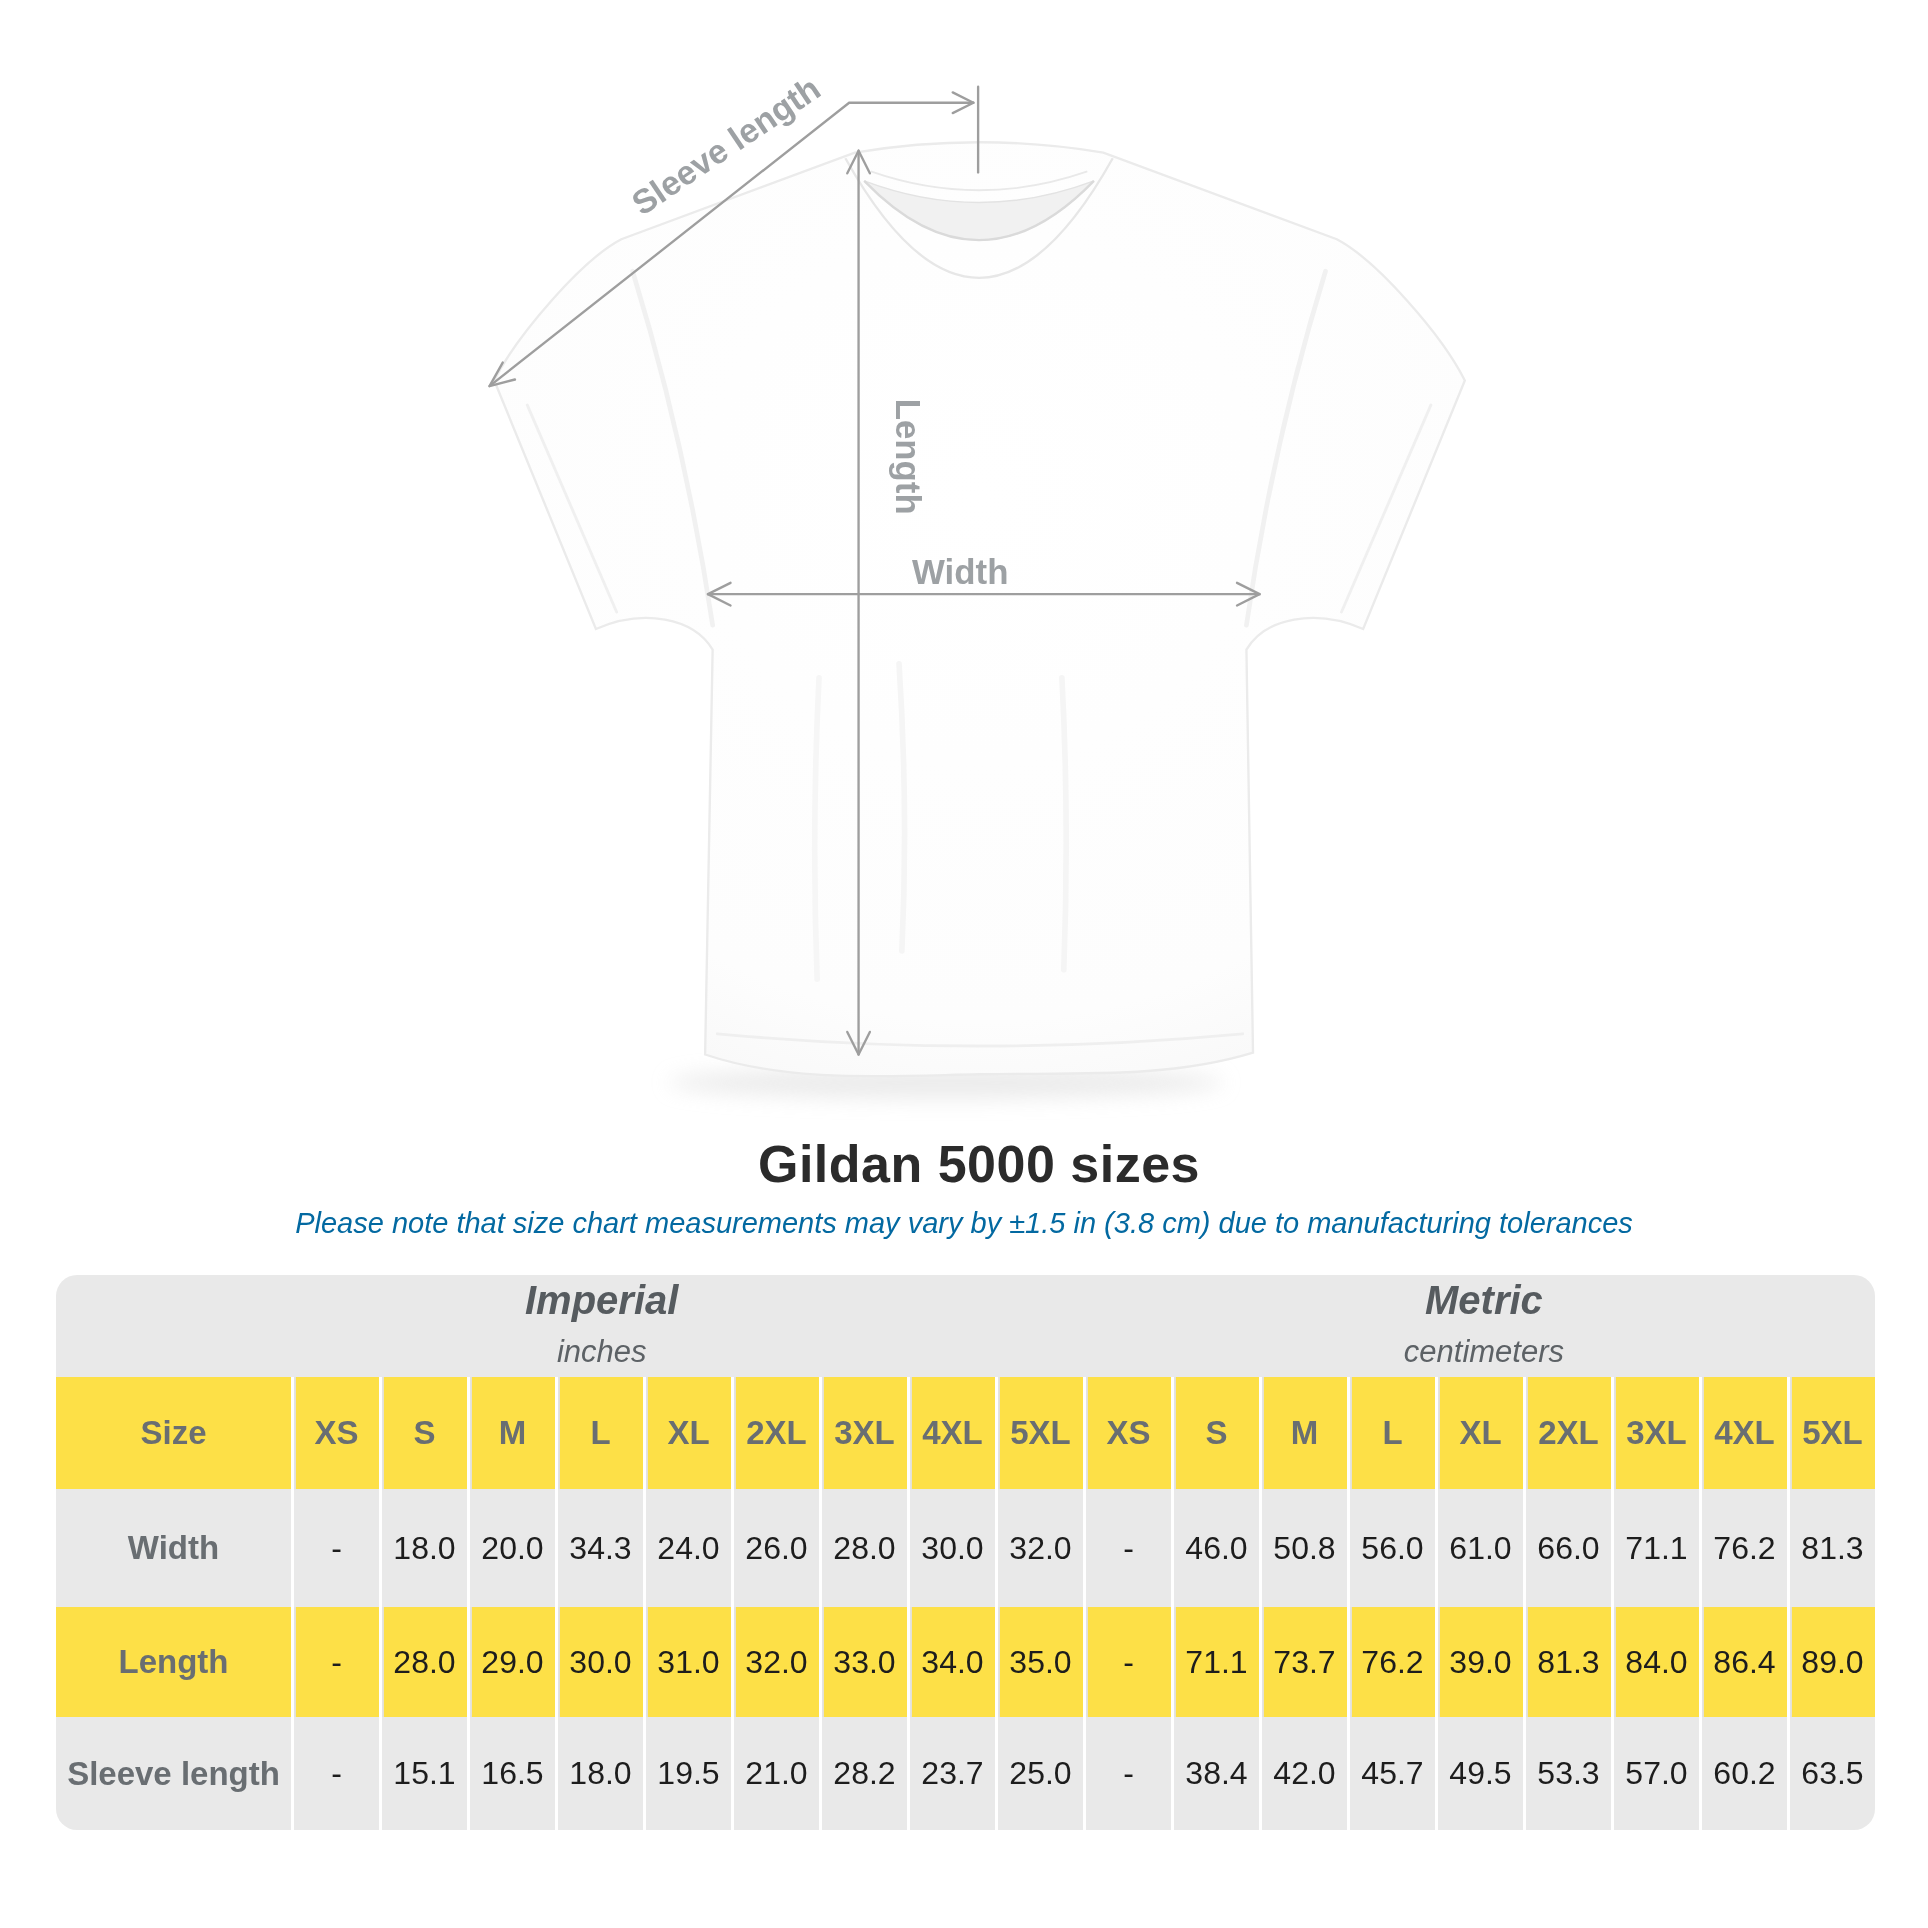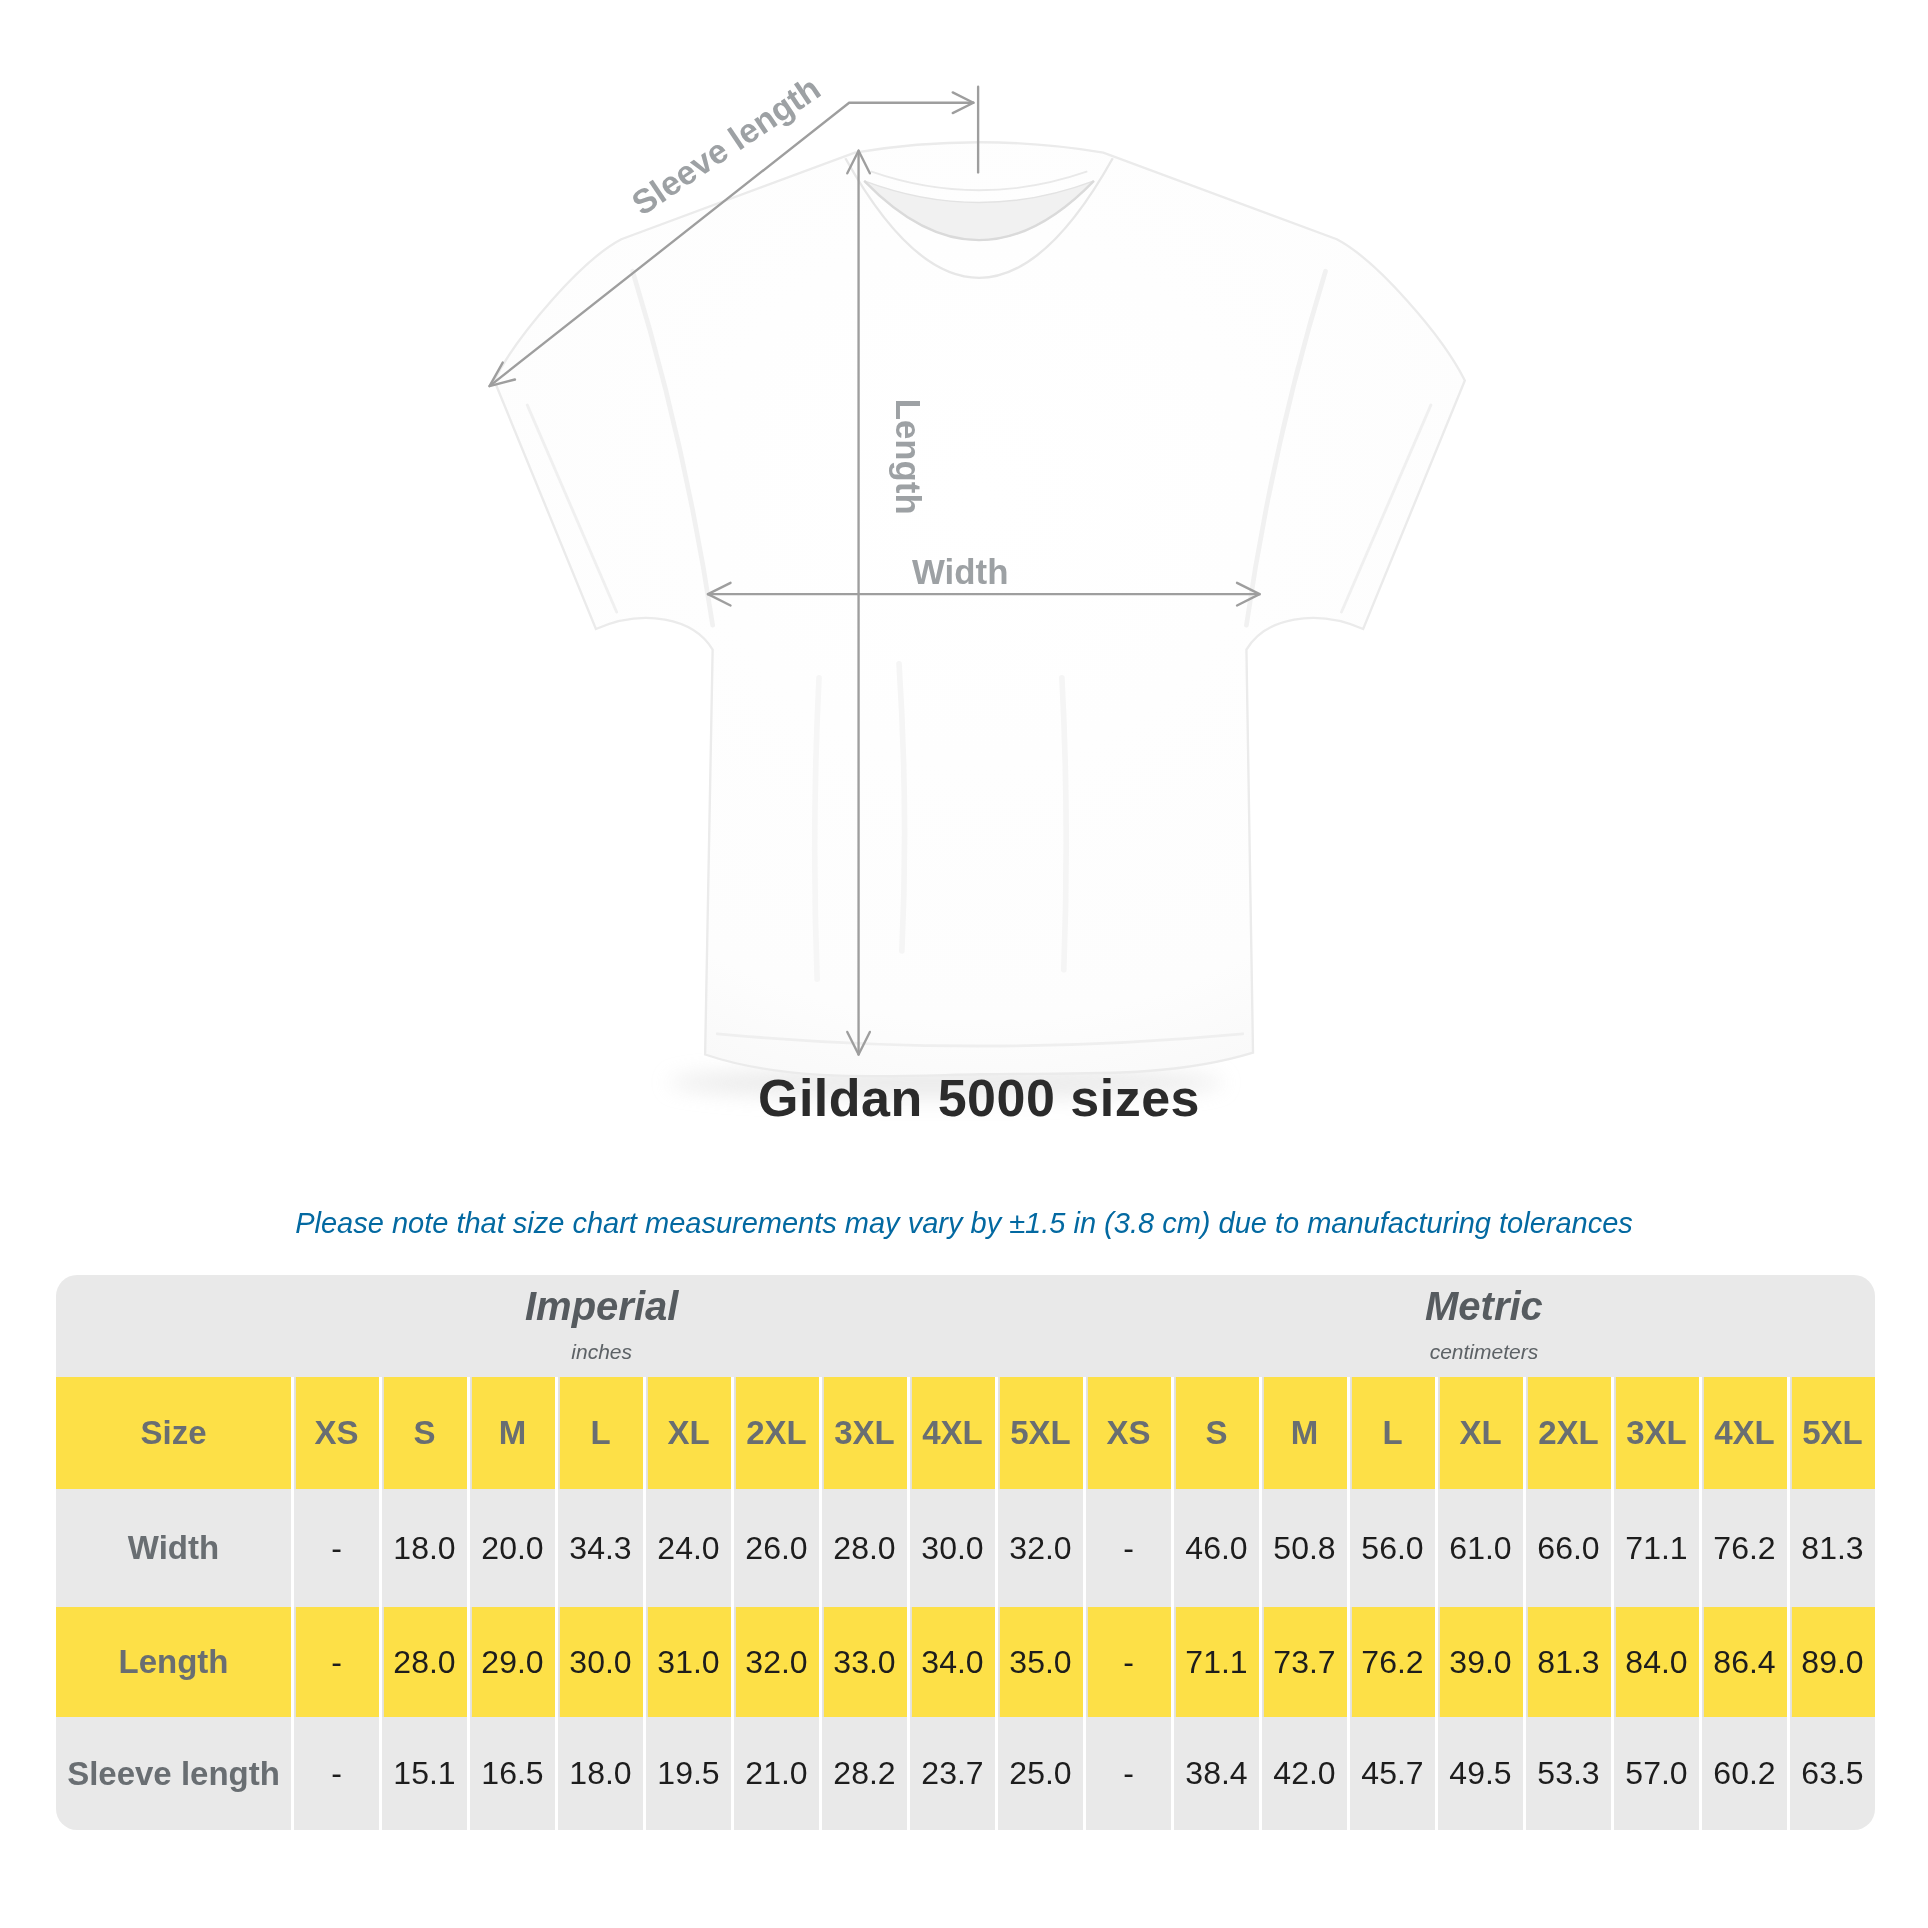--- a/index.html
+++ b/index.html
@@ -5,33 +5,33 @@
   html,body{margin:0;padding:0;background:#ffffff;}
   body{width:1928px;height:1928px;position:relative;overflow:hidden;
        font-family:"Liberation Sans","DejaVu Sans",sans-serif;}
 
   
   #diagram{position:absolute;left:0;top:0;width:1928px;height:1177px;}
   .measure-label{font-family:"Liberation Sans","DejaVu Sans",sans-serif;
                  font-weight:bold;fill:#9da1a4;}
 
   
-  .title{position:absolute;left:0;right:0;top:1068px;text-align:center;
+  .title{position:absolute;left:0;right:0;top:1134px;text-align:center;
          font-size:52px;font-weight:bold;color:#2b2b2b;letter-spacing:0.5px;padding-left:30px;}
   .subtitle{position:absolute;left:0;right:0;top:1207px;text-align:center;
             font-size:29px;font-style:italic;color:#0369a1;}
 
   
   #tablewrap{position:absolute;left:56px;top:1275px;width:1819px;}
   .band{position:relative;height:102px;background:#e9e9e9;
         border-radius:21px 21px 0 0;}
   .group-head{position:absolute;top:50%;transform:translate(-50%,-52%);
               text-align:center;white-space:nowrap;}
   .group-head .gname{font-size:40px;font-weight:bold;font-style:italic;color:#565b5f;}
-  .group-head .gunit{font-size:21px;font-style:italic;color:#5d6266;margin-top:11.3px;}
+  .group-head .gunit{font-size:31px;font-style:italic;color:#5d6266;margin-top:11.3px;}
   .gh-imperial{left:30%;}
   .gh-metric{left:78.5%;}
 
   .grid{display:grid;grid-template-columns:235px repeat(18,1fr);
         grid-template-rows:112px 118px 110px 113px;}
   .c{display:flex;align-items:center;justify-content:center;
      font-size:32px;color:#1d1d1d;}
   .hd{font-weight:bold;color:#696e72;font-size:33px;}
   .lbl{font-weight:bold;color:#696e72;font-size:33px;}
   .g{background:#e9e9e9;}

